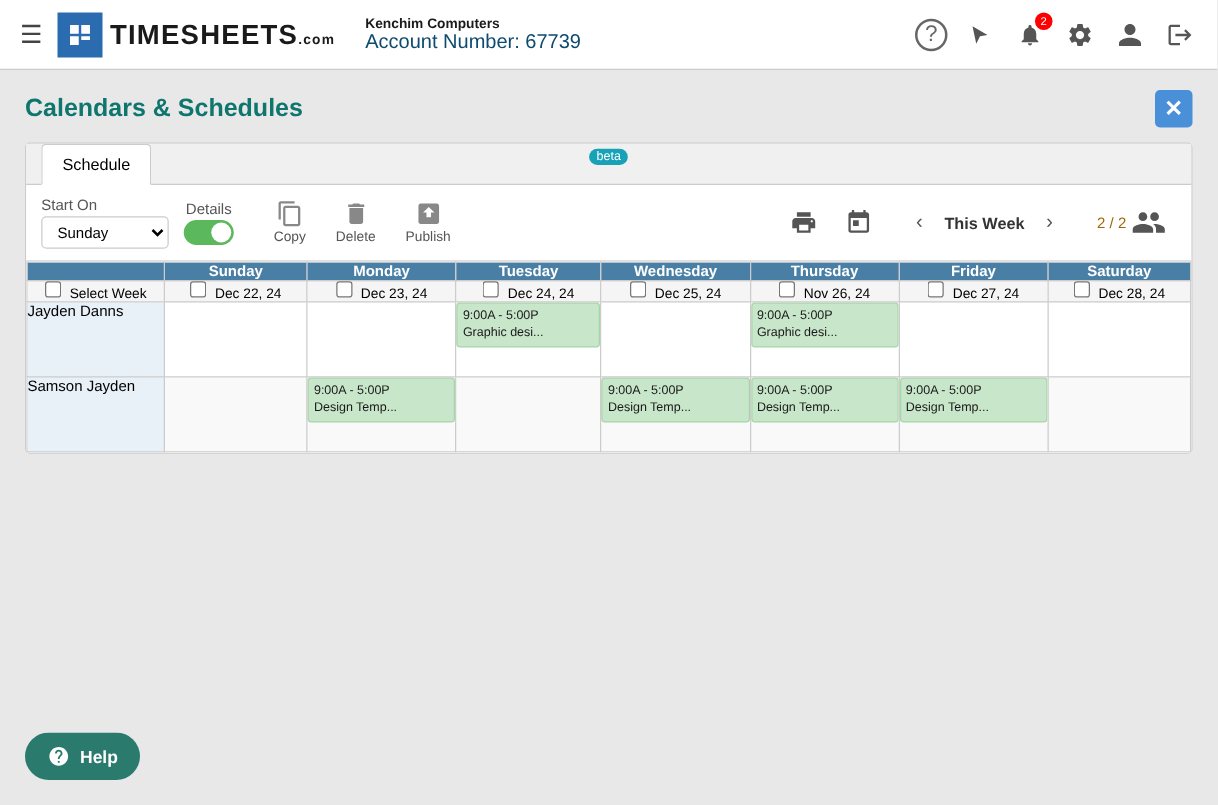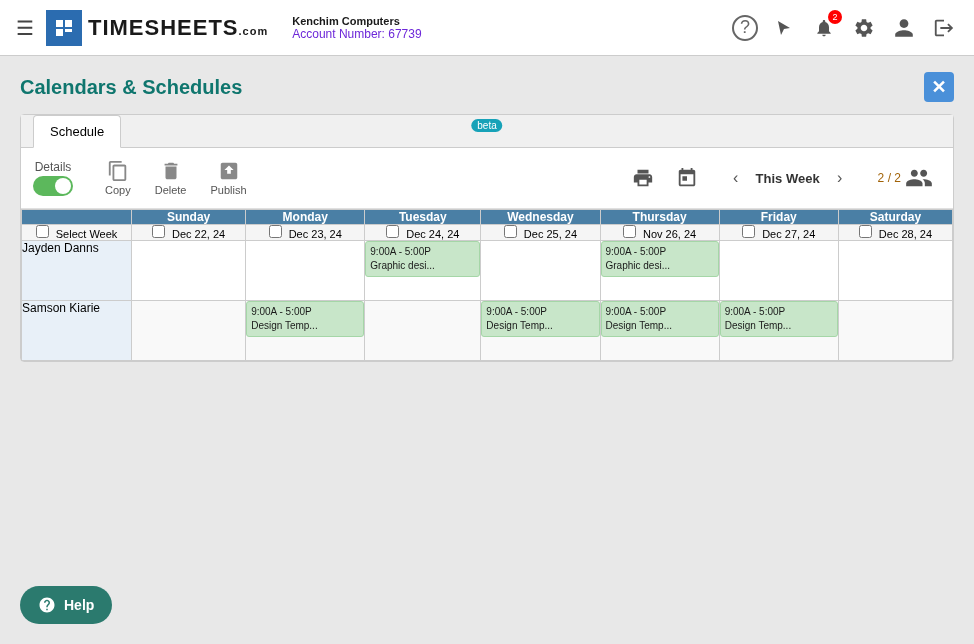--- a/index.html
+++ b/index.html
@@ -11,21 +11,21 @@
       padding: 8px 16px; border-bottom: 1px solid #ccc; height: 56px;
     }
     .hamburger { font-size: 20px; cursor: pointer; margin-right: 12px; color: #444; }
     .logo-area { display: flex; align-items: center; margin-right: 24px; }
     .logo-text { font-size: 22px; font-weight: bold; letter-spacing: 1px; color: #1a1a1a; }
     .logo-text span { color: #1a1a1a; }
     .logo-icon { width: 36px; height: 36px; background: #2b6cb0; margin-right: 6px; display: flex; align-items: center; justify-content: center; }
     .logo-icon svg { fill: white; }
     .company-info { flex: 1; }
     .company-name { font-size: 11px; font-weight: bold; color: #1a1a1a; }
-    .account-number { font-size: 12px; color: #6d28d9; }
+    .account-number { font-size: 16px; color: #0c4a6e; }
     .header-icons { display: flex; align-items: center; gap: 12px; }
     .header-icon { width: 28px; height: 28px; cursor: pointer; color: #555; display: flex; align-items: center; justify-content: center; font-size: 18px; }
     .badge-wrap { position: relative; }
     .badge { position: absolute; top: -4px; right: -4px; background: red; color: white; border-radius: 50%; width: 14px; height: 14px; font-size: 9px; display: flex; align-items: center; justify-content: center; }
 
     
     .main { padding: 16px 20px; }
     .page-header { display: flex; align-items: center; justify-content: space-between; margin-bottom: 12px; }
     .page-title { font-size: 20px; font-weight: bold; color: #0f766e; }
     .close-btn { width: 30px; height: 30px; background: #4a90d9; border-radius: 4px; display: flex; align-items: center; justify-content: center; cursor: pointer; }
@@ -146,20 +146,29 @@
   </div>
 
   <div class="tab-container">
     <div class="tab-bar">
       <div class="tab active">Schedule</div>
       <div class="beta-badge">beta</div>
     </div>
 
     <div class="toolbar">
       <div class="toolbar-left">
+        <div class="start-on-group">
+          <div class="toolbar-label">Start On</div>
+          <select class="start-on-select">
+            <option>Sunday</option>
+            <option>Monday</option>
+            <option>Tuesday</option>
+            <option>Wednesday</option>
+          </select>
+        </div>
         <div class="details-group">
           <div class="toolbar-label">Details</div>
           <div class="toggle"></div>
         </div>
       </div>
 
       <div class="toolbar-actions">
 
         <div class="action-btn active">
           <svg viewBox="0 0 24 24" fill="#888">
@@ -278,21 +287,21 @@
               <div class="shift-block">
                 <div>9:00A - 5:00P</div>
                 <div>Graphic desi...</div>
               </div>
             </td>
             <td class="cell even-row"></td>
             <td class="cell even-row"></td>
           </tr>
 
           <tr>
-            <td class="employee-name name-col">Samson Kiarie</td>
+            <td class="employee-name name-col">Samson Jayden</td>
             <td class="cell odd-row"></td>
             <td class="cell odd-row">
               <div class="shift-block">
                 <div>9:00A - 5:00P</div>
                 <div>Design Temp...</div>
               </div>
             </td>
             <td class="cell odd-row"></td>
             <td class="cell odd-row">
               <div class="shift-block">

